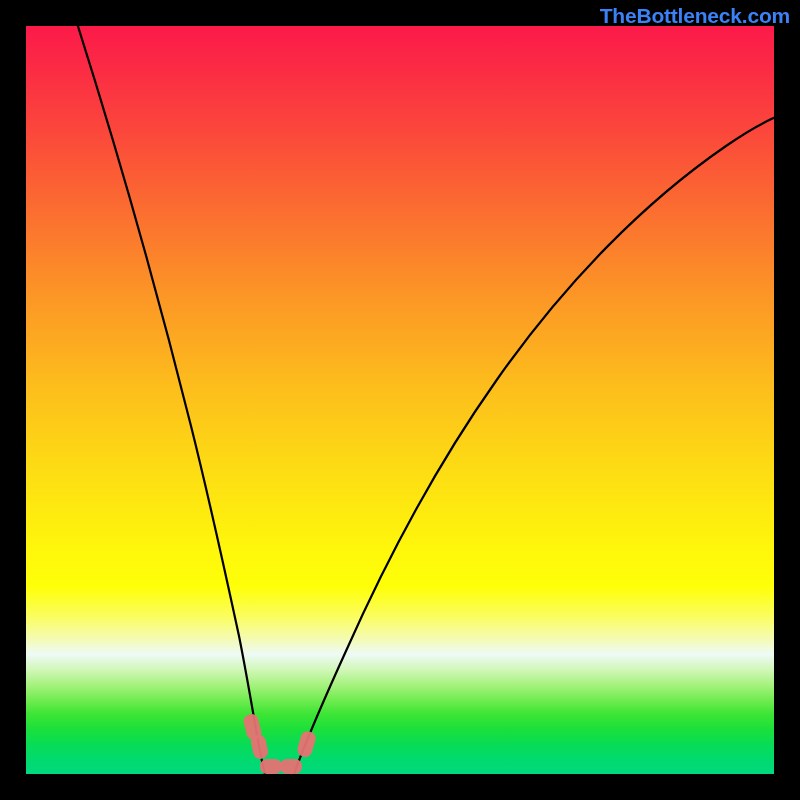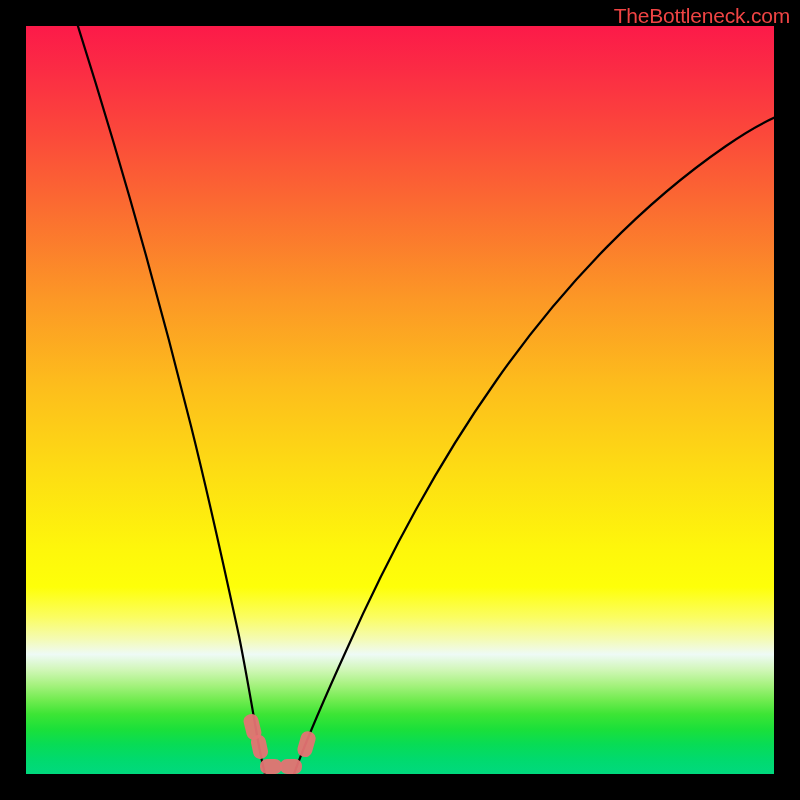--- a/index.html
+++ b/index.html
@@ -52,23 +52,23 @@
       #1be03a 94%,
       #08dc55 96%,
       #01da6d 98%,
       #00d97e 100%
     );
   }
   .watermark {
     position: absolute;
     top: 4px;
     right: 10px;
-    color: #ef4444;
+    color: #3b82f6;
     font-size: 21px;
-    font-weight: 400;
+    font-weight: 700;
     letter-spacing: -0.2px;
   }
   svg.curves {
     position: absolute;
     left: 0;
     top: 0;
     width: 100%;
     height: 100%;
   }
   .curve-path {

